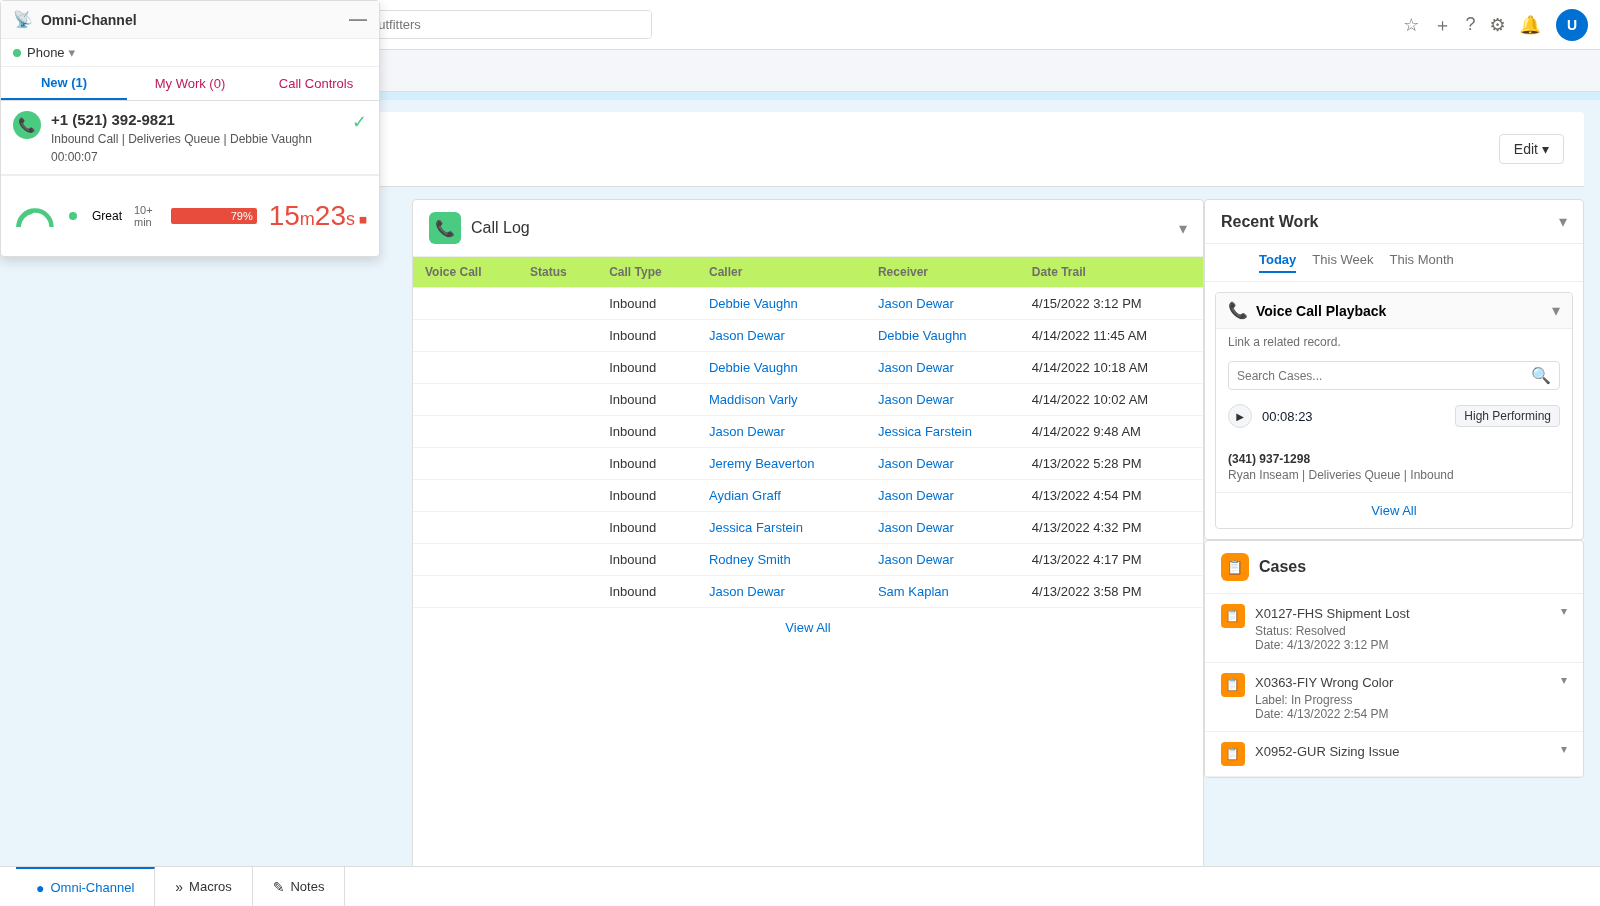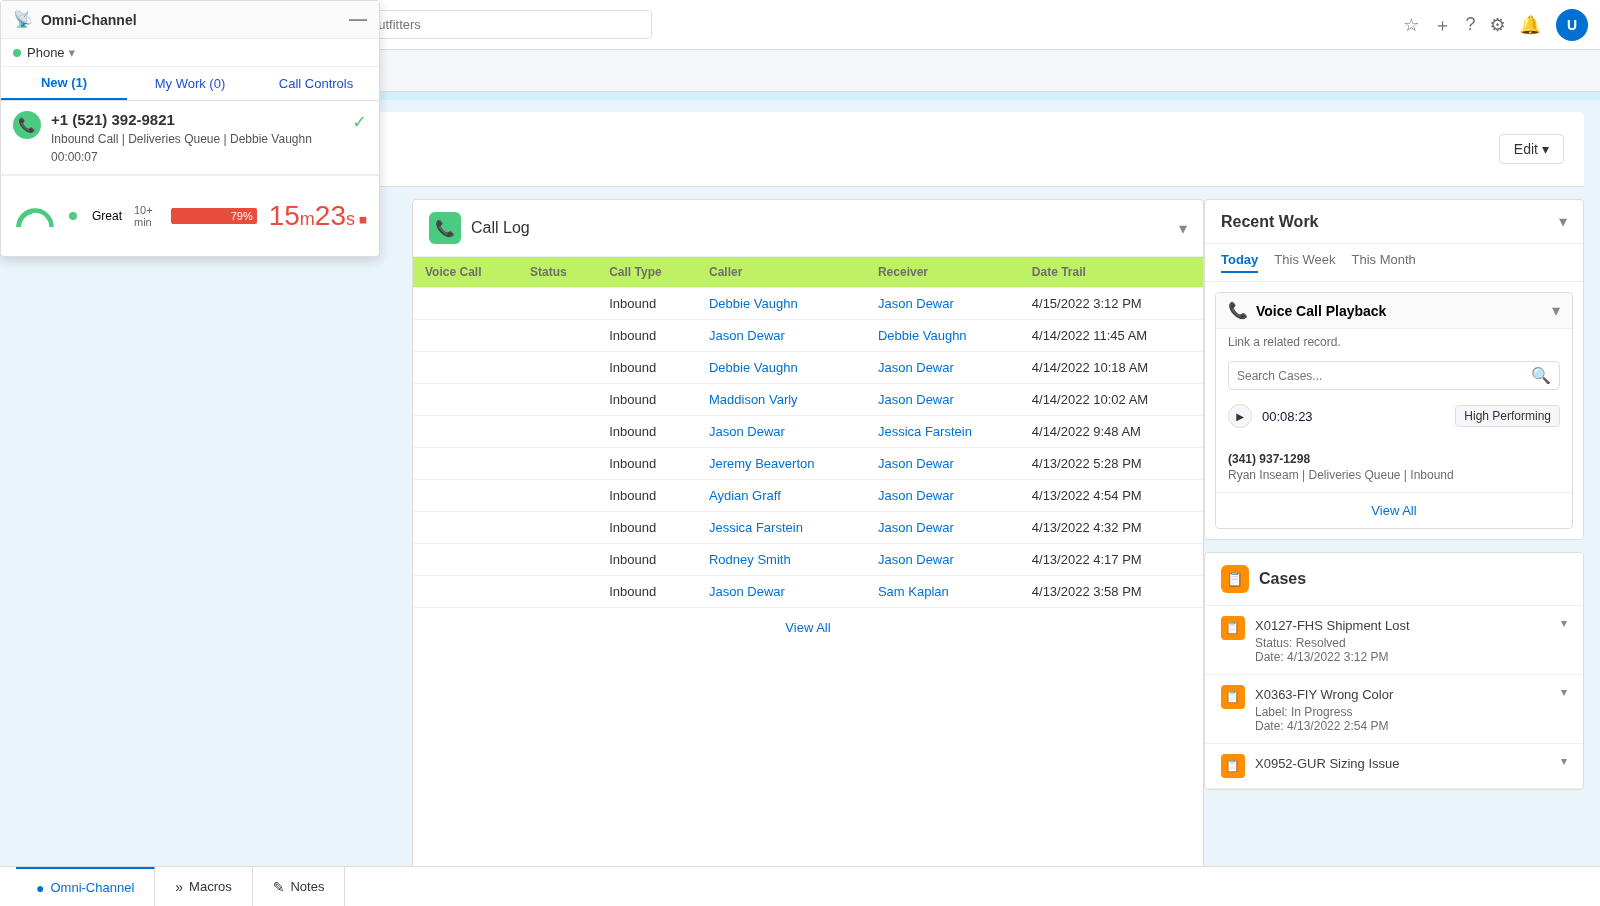--- a/index.html
+++ b/index.html
@@ -166,21 +166,21 @@
     }
     .omni-status { display: flex; align-items: center; gap: 6px; }
     .green-dot { width: 8px; height: 8px; border-radius: 50%; background: #4bca81; display: inline-block; }
     .phone-select { display: flex; align-items: center; gap: 4px; color: #333; }
     .tabs-row {
       display: flex;
       border-bottom: 1px solid #ddd;
     }
     .tab-btn {
       flex: 1; padding: 8px 0; text-align: center;
-      font-size: 13px; cursor: pointer; color: #1d4ed8;
+      font-size: 13px; cursor: pointer; color: #be185d;
       border: none; background: none;
     }
     .tab-btn.active { color: #0070d2; border-bottom: 2px solid #0070d2; font-weight: 600; }
 
     .call-item {
       padding: 10px 12px;
       border-bottom: 1px solid #eee;
     }
     .call-number { font-size: 15px; font-weight: 600; color: #333; margin-bottom: 4px; }
     .call-meta { display: flex; align-items: center; gap: 8px; font-size: 12px; color: #555; }
@@ -231,39 +231,38 @@
       color: #0070d2; font-size: 13px; cursor: pointer;
     }
 
     
     .right-panel {
       width: 380px;
       min-width: 380px;
       margin-top: 12px;
       display: flex;
       flex-direction: column;
-      gap: 12px;
     }
 
     
     .rw-panel {
       background: #fff;
       border: 1px solid #ddd;
       border-radius: 4px;
       overflow: hidden;
     }
     .rw-header {
       display: flex; align-items: center; justify-content: space-between;
       padding: 12px 16px;
       border-bottom: 1px solid #eee;
     }
     .rw-title { font-size: 16px; font-weight: 600; color: #333; }
     .rw-tabs { display: flex; gap: 16px; padding: 8px 16px; border-bottom: 1px solid #eee; }
     .rw-tab { font-size: 13px; color: #706e6b; cursor: pointer; padding-bottom: 4px; }
-    .rw-tab.active { color: #0070d2; border-bottom: 2px solid #0070d2; font-weight: 600; }
+    .rw-tab.active { color: #0070d2; border-bottom: 2px solid #0070d2; font-weight: 600; margin-left: 38px; }
 
     
     .vcp-section {
       border: 1px solid #ddd;
       border-radius: 4px;
       margin: 10px;
       overflow: hidden;
     }
     .vcp-header {
       display: flex; align-items: center; justify-content: space-between;

